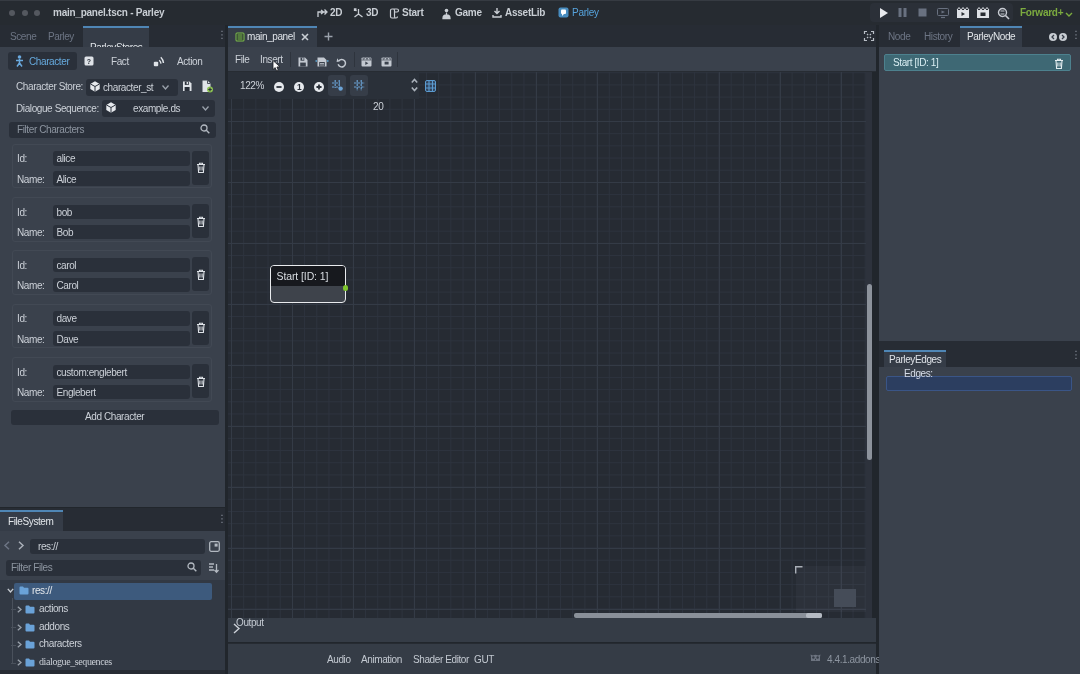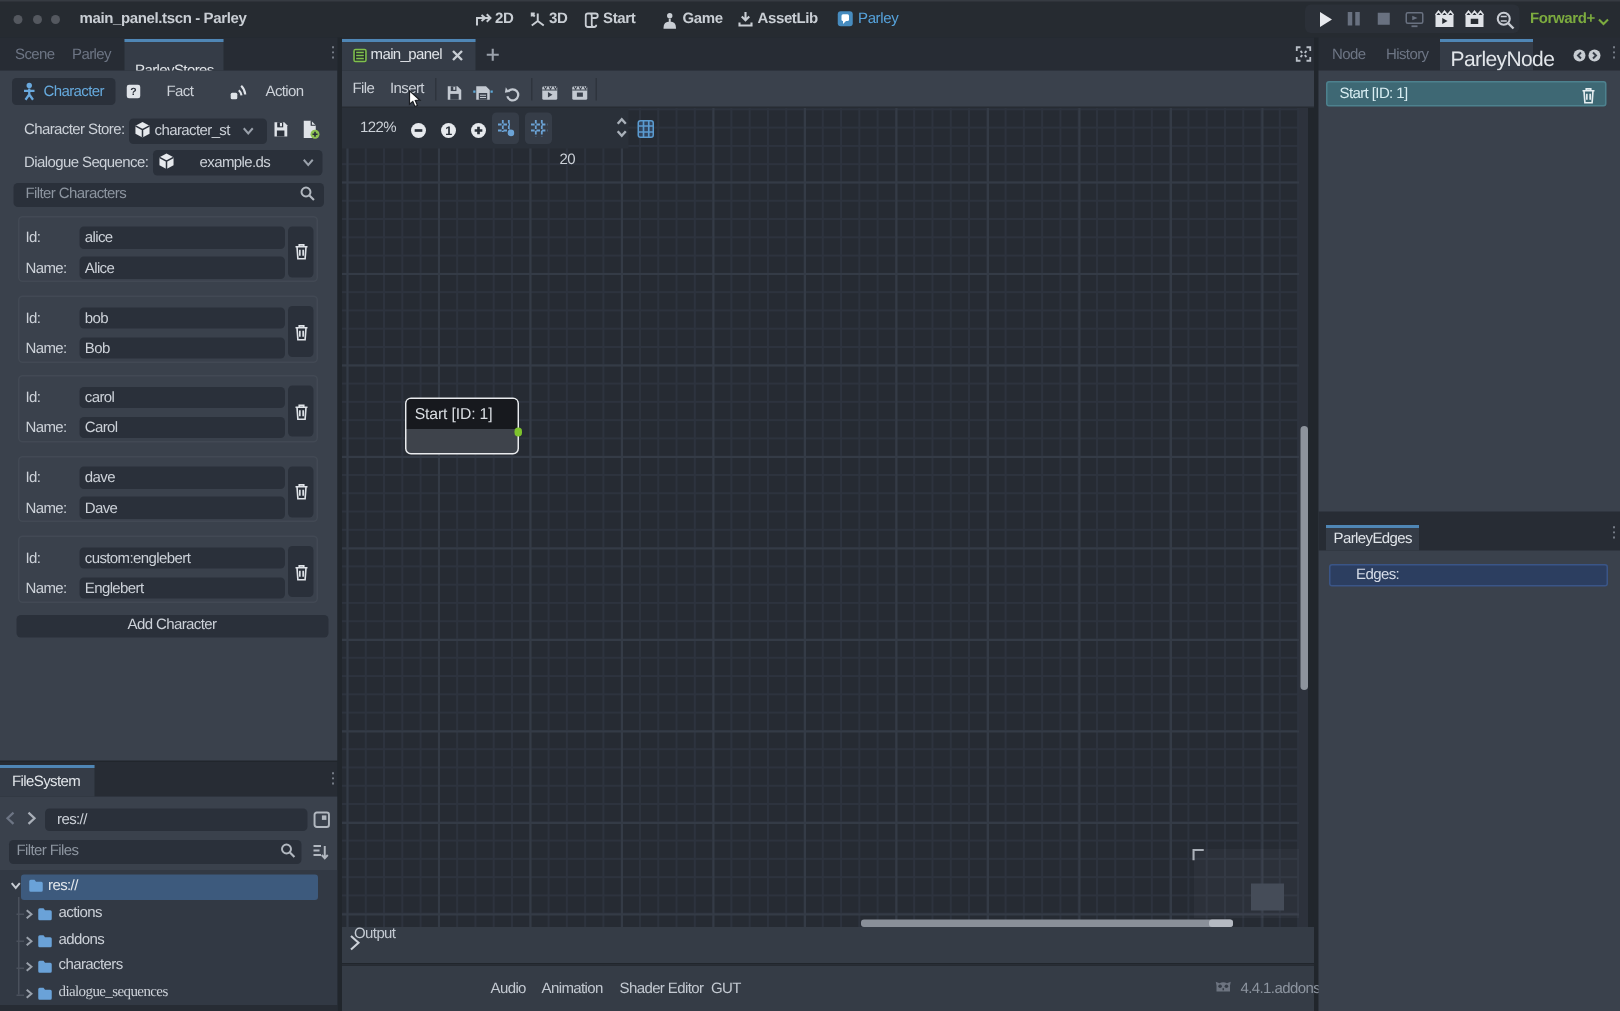--- a/index.html
+++ b/index.html
@@ -109,21 +109,21 @@
 <svg style="left:324px;top:32px;" width="9" height="9" viewBox="0 0 9 9">
       <path d="M4.5 0.5 V8.5 M0.5 4.5 H8.5" stroke="#9aa1ab" stroke-width="1.4"></path>
     </svg>
 <svg style="left:864px;top:31px;" width="10" height="10" viewBox="0 0 10 10">
       <path d="M0.5 3 V0.5 H3 M7 0.5 H9.5 V3 M9.5 7 V9.5 H7 M3 9.5 H0.5 V7 M3 3 l1.2 1.2 M7 3 l-1.2 1.2 M7 7 l-1.2-1.2 M3 7 l1.2-1.2" stroke="#b9bfc7" stroke-width="1.2" fill="none"></path>
     </svg>
 
 <div class="txt dim" style="left:888px;top:31px;font-size:10px;">Node</div>
 <div class="txt dim" style="left:924px;top:31px;font-size:10px;">History</div>
 <div class="abs" style="left:960px;top:26px;width:62px;height:21px;background:#353c47;border-top:2px solid #4f86b5;"></div>
-<div class="txt" style="left:967px;top:31px;font-size:14px;color:#e2e6ea;">ParleyNode</div>
+<div class="txt" style="left:967px;top:31px;font-size:10px;color:#e2e6ea;">ParleyNode</div>
 <svg style="left:1049px;top:33px;" width="8" height="8" viewBox="0 0 8 8">
       <circle cx="4" cy="4" r="4" fill="#c7ccd2"></circle>
       <path d="M5 2 L3 4 L5 6" stroke="#353c47" stroke-width="1.3" fill="none"></path>
     </svg>
 <svg style="left:1059px;top:33px;" width="8" height="8" viewBox="0 0 8 8">
       <circle cx="4" cy="4" r="4" fill="#c7ccd2"></circle>
       <path d="M3 2 L5 4 L3 6" stroke="#353c47" stroke-width="1.3" fill="none"></path>
     </svg>
 <div class="txt" style="left:1071px;top:29px;font-size:10px;color:#8a919c;">⋮</div>
 
@@ -448,15 +448,15 @@
 <svg style="left:1054px;top:57.5px;" width="10" height="11" viewBox="0 0 10 11">
       <path d="M1 2.5 H9 M3.5 2.5 V1.2 H6.5 V2.5 M2 2.5 L2.6 10.5 H7.4 L8 2.5 M3.9 4.5 V8.5 M6.1 4.5 V8.5" stroke="#e6eef1" stroke-width="1.1" fill="none"></path>
     </svg>
 
 <div class="abs strip" style="left:879px;top:341px;width:201px;height:26px;"></div>
 <div class="abs" style="left:884px;top:350px;width:62px;height:17px;background:#353c47;border-top:2px solid #4f86b5;"></div>
 <div class="txt" style="left:889px;top:354px;font-size:10px;color:#dfe3e8;">ParleyEdges</div>
 <div class="txt" style="left:1071px;top:349px;font-size:10px;color:#8a919c;">⋮</div>
 
 <div class="abs" style="left:886px;top:375.5px;width:186px;height:15.5px;background:#2c3e60;border:1px solid #3a5587;border-radius:2px;"></div>
-<div class="txt" style="left:892px;top:378px;font-size:10px;color:#d6dce8;padding-left:12px;">Edges:</div>
+<div class="txt" style="left:892px;top:368px;font-size:10px;color:#d6dce8;padding-left:12px;">Edges:</div>
 
 </div>
 
 </body></html>

